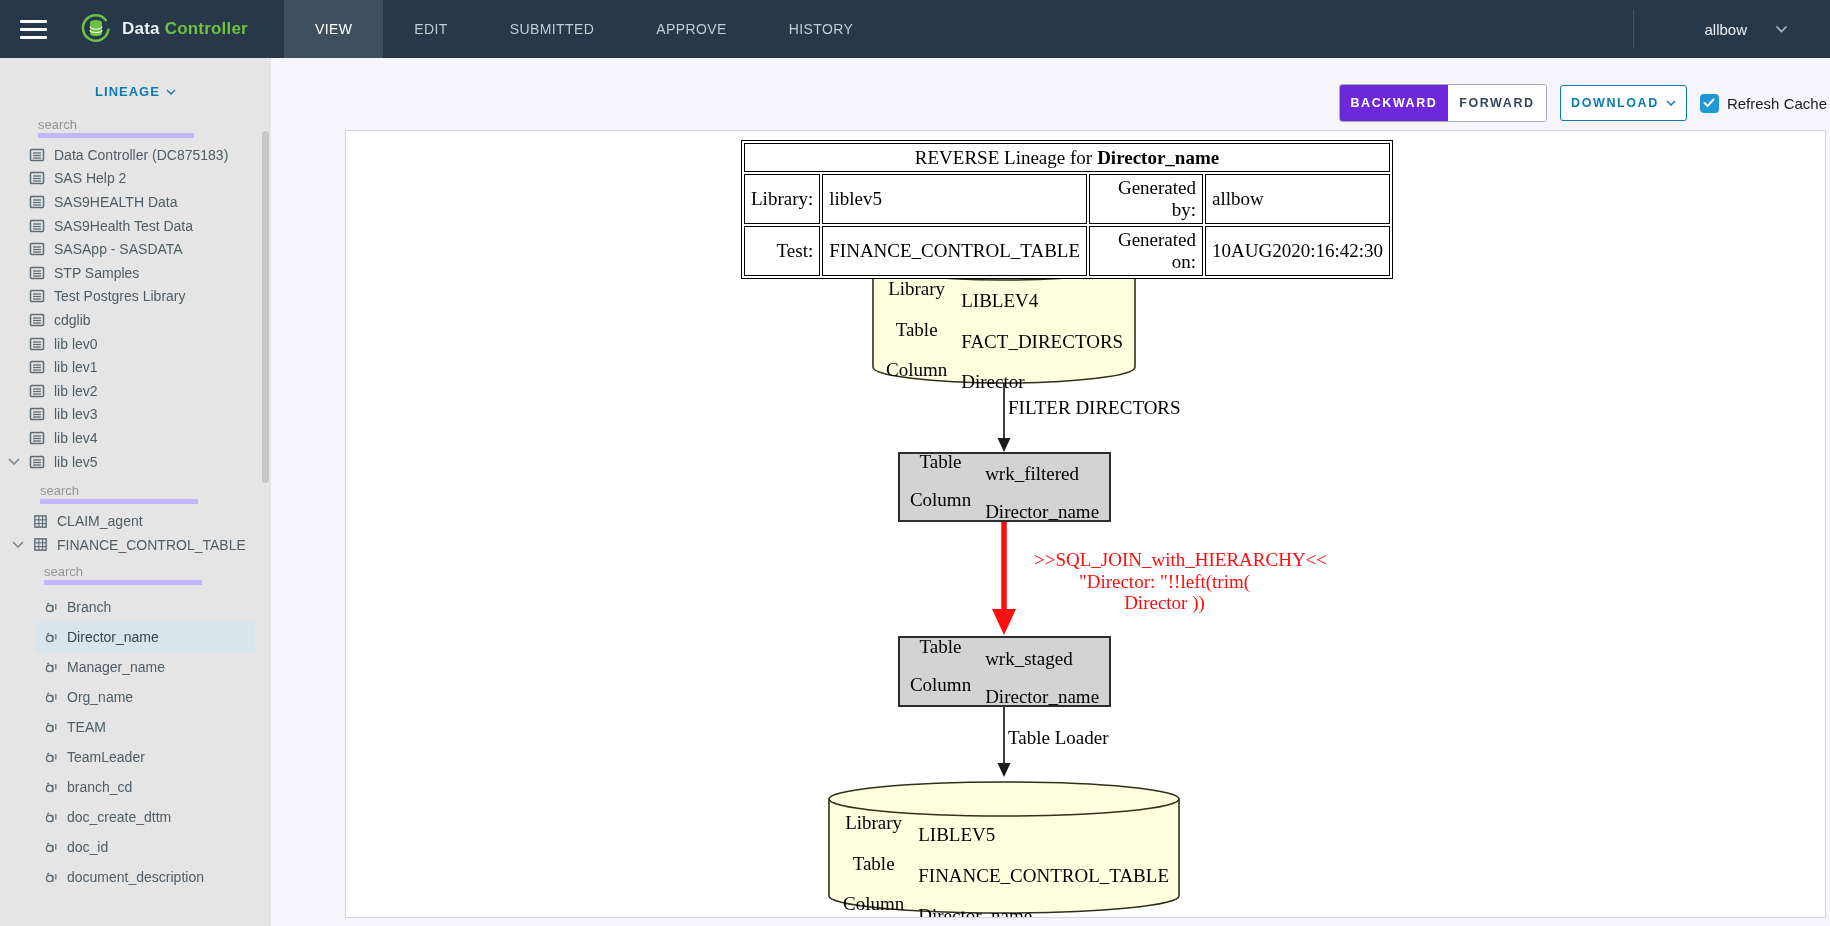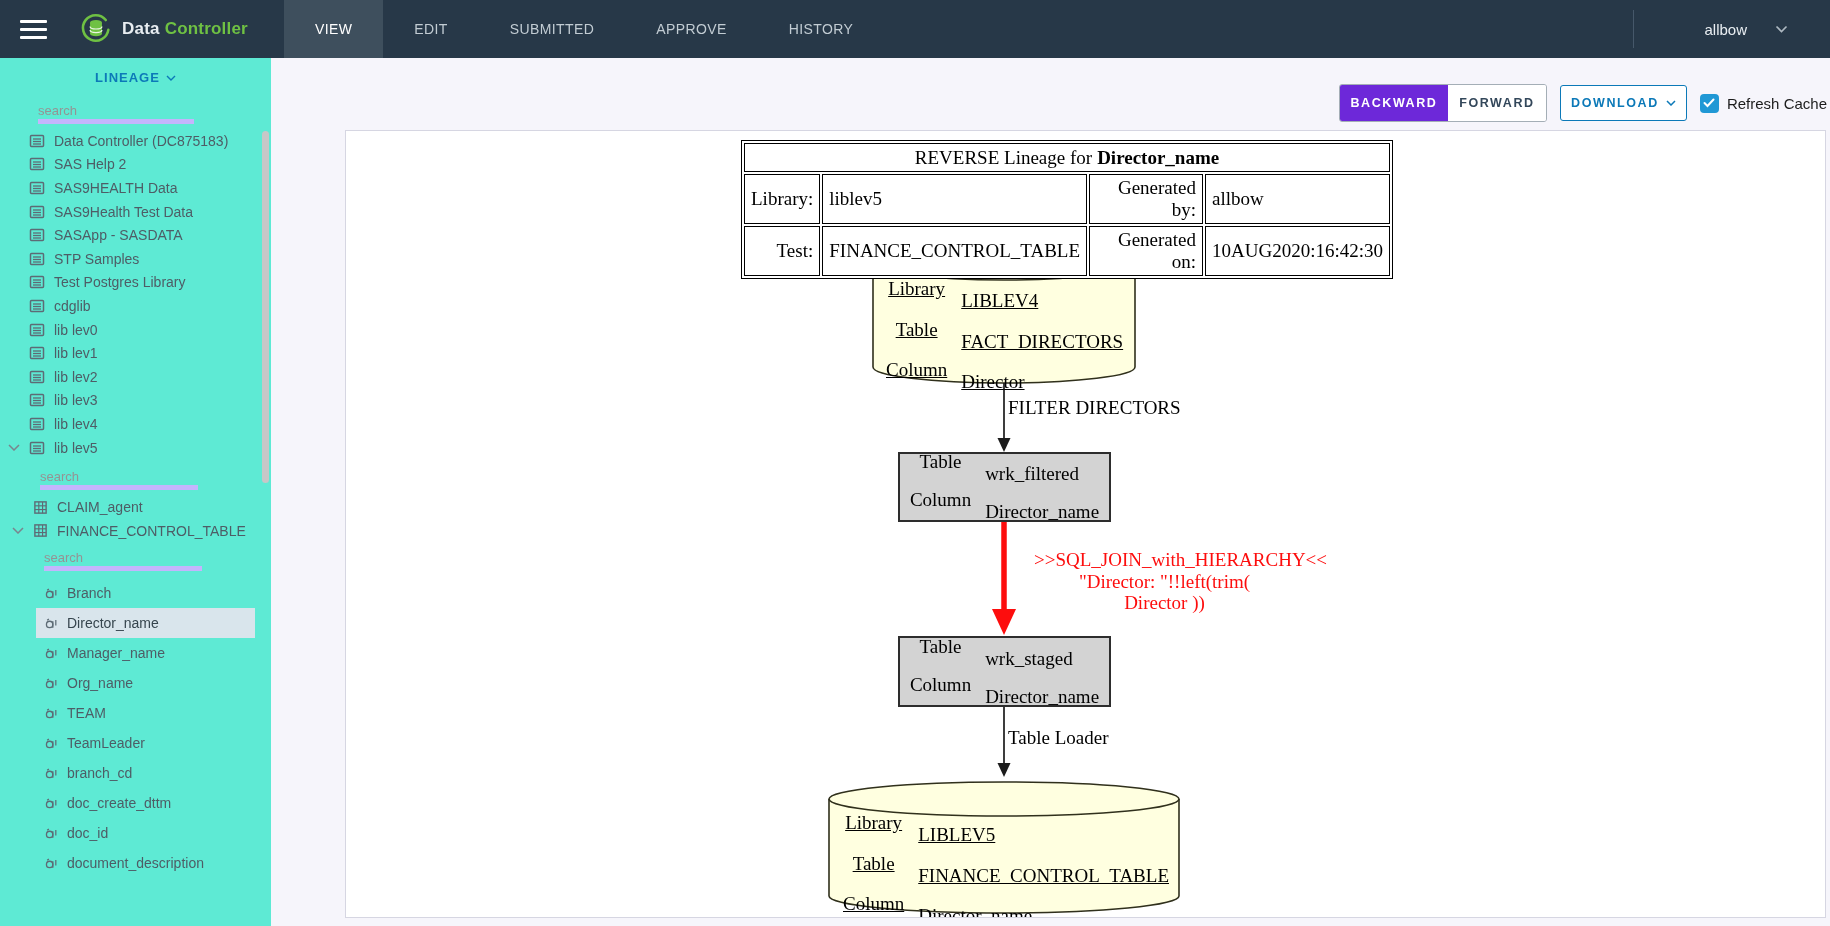--- a/index.html
+++ b/index.html
@@ -19,21 +19,21 @@
   .tab { display:flex; align-items:center; padding:0 31px; font-size:14px;
          color:#c2ccd3; letter-spacing:.4px; cursor:pointer; }
   .tab.active { background:#3e4f5d; color:#fff; }
   .nav-right { margin-left:auto; display:flex; align-items:center; }
   .nav-divider { width:1px; height:38px; background:#46586a; }
   .user-menu { display:flex; align-items:center; gap:28px; padding:0 42px 0 70px;
                color:#e9eef2; font-size:15px; cursor:pointer; }
 
   
   .shell { display:flex; height:868px; }
-  .sidebar { width:271px; background:#5eead4; position:relative; padding-top:12px; flex:none; }
+  .sidebar { width:271px; background:#e5e5e5; position:relative; padding-top:26px; flex:none; }
   .main { flex:1; background:#f6f5fb; position:relative; }
 
   
   .lineage { display:flex; justify-content:center; align-items:center; gap:6px;
              color:#0c79b8; font-size:13px; font-weight:600; letter-spacing:1px; cursor:pointer; }
   .search-input { display:block; border:none; border-bottom:5px solid #c4b5fd; outline:none;
                   font-size:13px; color:#444; height:22px; background:transparent; }
   .search-input::placeholder { color:#949494; }
   .s1 { margin:17px 0 5px 38px; width:156px; }
   .s2 { margin:9px 0 5px 40px; width:158px; }
@@ -75,21 +75,21 @@
   table.lineage-meta td { border:1px solid #000; font-size:19px; padding:2px 6px; height:29px; }
   td.tm-title { text-align:center; font-size:20px; }
   td.tm-title b { margin-left:5px; }
   td.tm-label { text-align:right; width:70px; }
   td.tm-label2 { text-align:right; width:114px; }
   td.tm-val1 { width:250px; }
   td.tm-val2 { width:182px; }
 
   .node-rows { display:grid; grid-template-columns:max-content auto; column-gap:14px;
                font-size:19px; }
-  .cyl-rows { row-gap:6.5px;text-decoration:underline; }
+  .cyl-rows { row-gap:6.5px; }
   .nl { justify-self:center; }
   .nv { justify-self:start; white-space:nowrap;margin-top:12px; }
   .box-node { background:#d3d3d3; border:2px solid #2d2d2d; display:grid; place-content:center; }
   .box-node .node-rows { row-gap:4px; }
   .edge-label { font-size:19px; white-space:nowrap; }
   .edge-label-red { font-size:19px; color:#fd0d0d; text-align:center; line-height:21.5px;
                     white-space:nowrap; }
   .edge-label-red div { color:#fd0d0d;margin-left:31px; }
 </style>
 </head>

